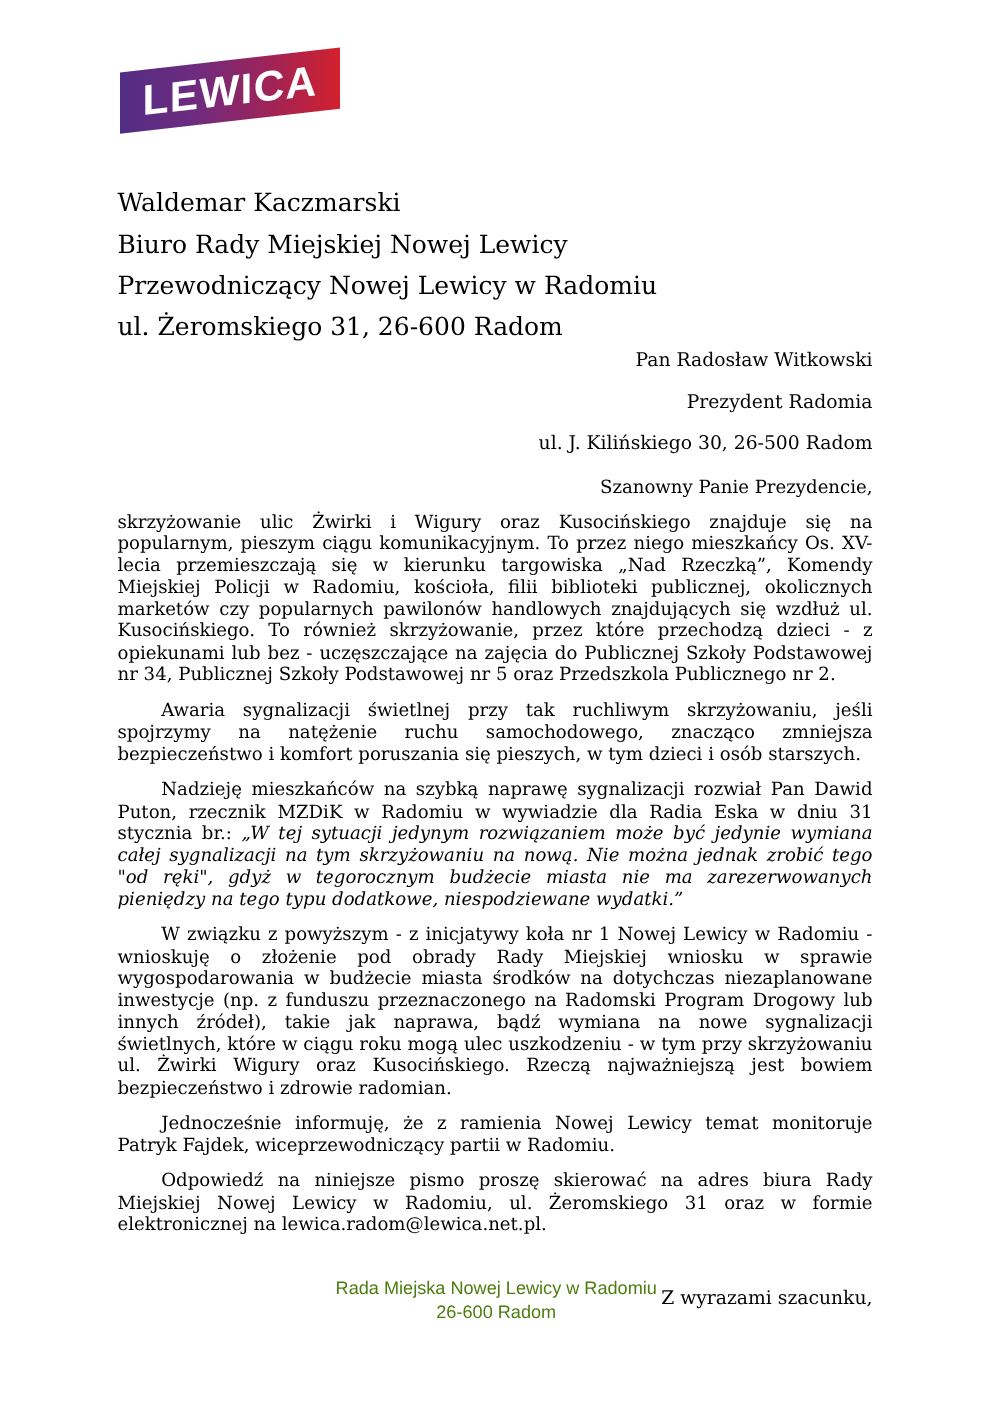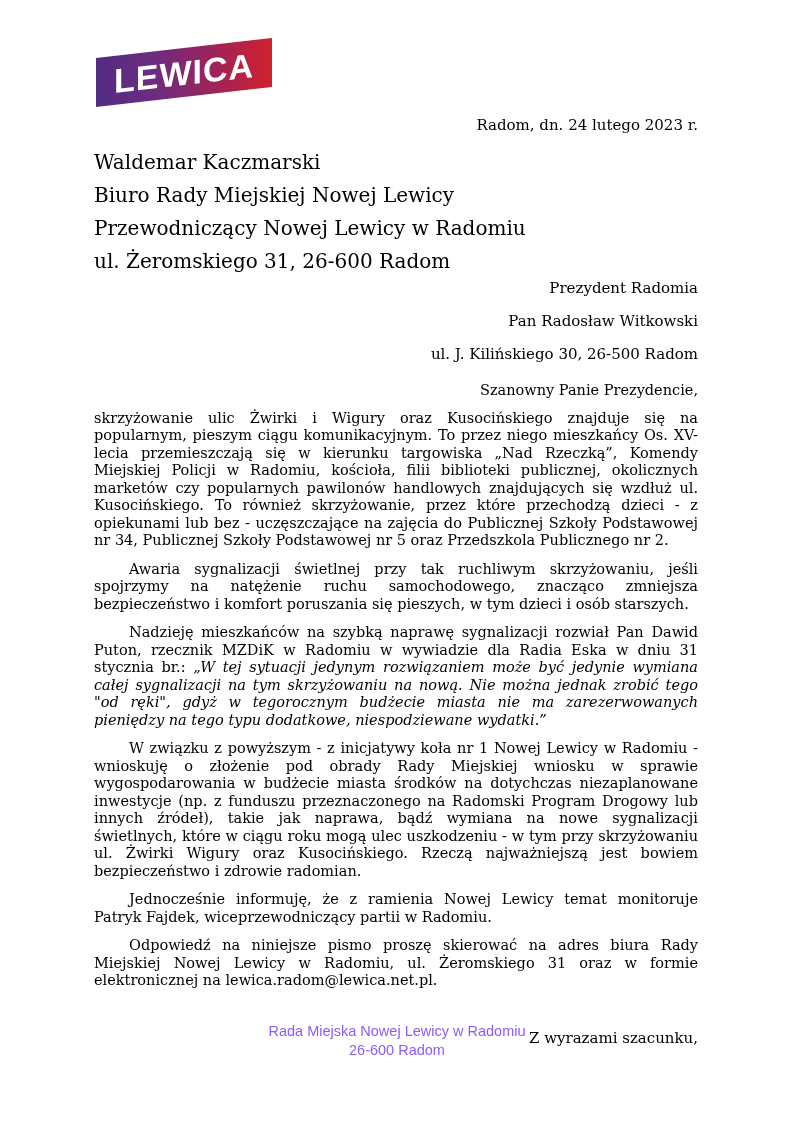--- a/index.html
+++ b/index.html
@@ -86,44 +86,43 @@
   
   .footer-block {
     position: absolute;
     top: 1022px;
     left: 0;
     width: 100%;
     text-align: center;
     font-family: "Liberation Sans", "DejaVu Sans", sans-serif;
     font-size: 14.5px;
     line-height: 19px;
-    color: #8b5cf6;
+    color: #4d7c0f;
   }
 </style>
 </head>
 <body>
 
 <div class="page">
 
   <div class="logo">
     <span class="logo-text">LEWICA</span>
   </div>
 
-  <div class="date-line">Radom, dn. 24 lutego 2023 r.</div>
 
   <div class="sender-block">
     <div>Waldemar Kaczmarski</div>
     <div>Biuro Rady Miejskiej Nowej Lewicy</div>
     <div>Przewodniczący Nowej Lewicy w Radomiu</div>
     <div>ul. Żeromskiego 31, 26-600 Radom</div>
   </div>
 
   <div class="recipient-block">
+    <div>Pan Radosław Witkowski</div>
     <div>Prezydent Radomia</div>
-    <div>Pan Radosław Witkowski</div>
     <div>ul. J. Kilińskiego 30, 26-500 Radom</div>
   </div>
 
   <div class="letter-body">
     <p class="salutation">Szanowny Panie Prezydencie,</p>
 
     <p class="para no-indent">skrzyżowanie ulic Żwirki i Wigury oraz Kusocińskiego znajduje się na popularnym, pieszym ciągu komunikacyjnym. To przez niego mieszkańcy Os. XV-lecia przemieszczają się w kierunku targowiska „Nad Rzeczką”, Komendy Miejskiej Policji w Radomiu, kościoła, filii biblioteki publicznej, okolicznych marketów czy popularnych pawilonów handlowych znajdujących się wzdłuż ul. Kusocińskiego. To również skrzyżowanie, przez które przechodzą dzieci - z opiekunami lub bez - uczęszczające na zajęcia do Publicznej Szkoły Podstawowej nr 34, Publicznej Szkoły Podstawowej nr 5 oraz Przedszkola Publicznego nr 2.</p>
 
     <p class="para">Awaria sygnalizacji świetlnej przy tak ruchliwym skrzyżowaniu, jeśli spojrzymy na natężenie ruchu samochodowego, znacząco zmniejsza bezpieczeństwo i komfort poruszania się pieszych, w tym dzieci i osób starszych.</p>
 

